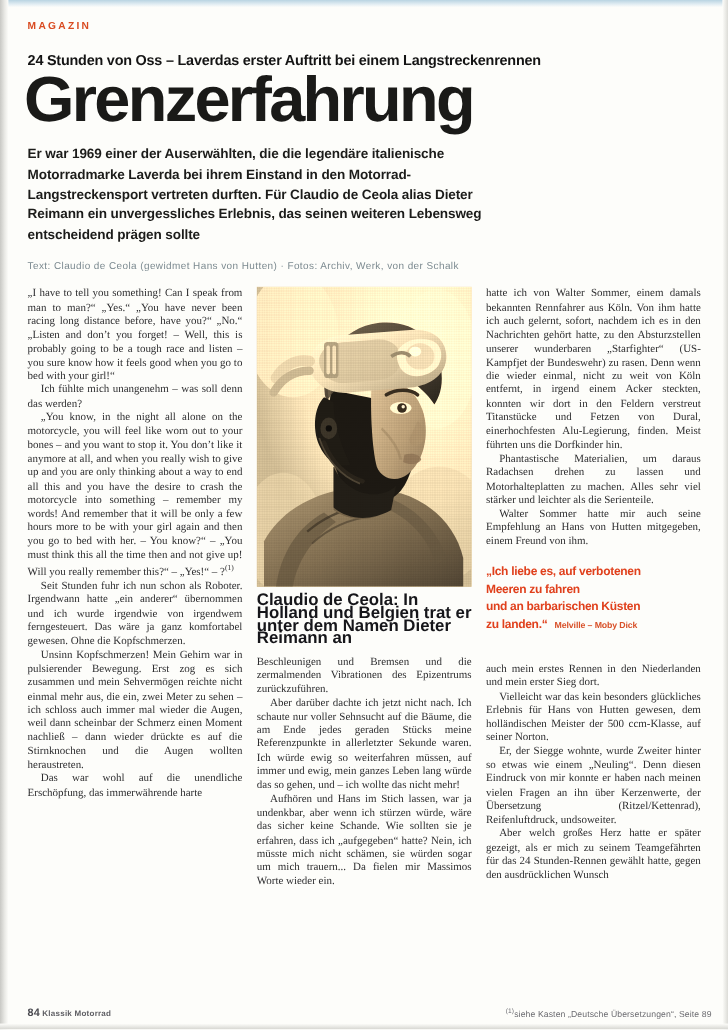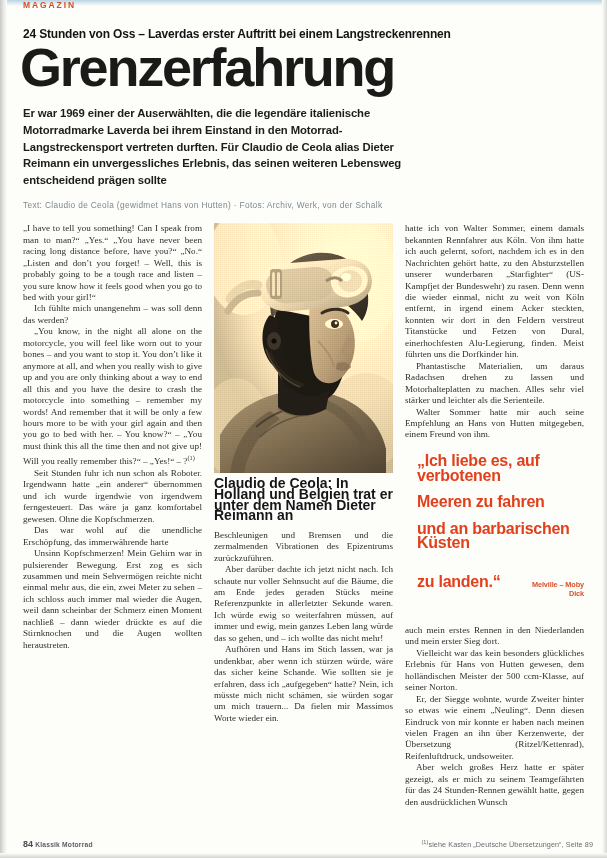--- a/index.html
+++ b/index.html
@@ -45,21 +45,21 @@
   #scan-edge-bottom {
     position: absolute;
     left: 0; bottom: 0;
     width: 607px; height: 5px;
     background: linear-gradient(to top, #d4d4cf 0%, #fdfdfa 100%);
   }
 
   #content {
     position: absolute;
     left: 23px;
-    top: 0;
+    top: 16px;
     width: 562px;
   }
 
   
   .kicker {
     font-family: "Liberation Sans", sans-serif;
     font-weight: bold;
     font-size: 8.5px;
     letter-spacing: 1.9px;
     color: #d94b21;
@@ -182,39 +182,39 @@
     margin: 5px 0 0 0;
   }
 
   
   .pullquote {
     margin: 13px 0 11px 0;
   }
   .pq-text {
     font-family: "Liberation Sans", sans-serif;
     font-weight: bold;
-    font-size: 16px;
+    font-size: 10px;
     line-height: 14.6px;
     color: #e0401c;
     letter-spacing: -0.25px;
-    margin: 12px;
+    margin: 0;
   }
   .pq-attr {
     font-family: "Liberation Sans", sans-serif;
     font-weight: bold;
     font-size: 7.3px;
     color: #d8512a;
     text-align: right;
     letter-spacing: -0.1px;
     margin: 2px 0 16px 0;
   }
   .pq-line {
     display: flex;
     align-items: baseline;
-    justify-content: space-between;
+    justify-content: flex-start;
     gap: 6px;
   }
   .pq-line .pq-text { white-space: nowrap; }
 
   
   #footer {
     position: absolute;
     left: 23px;
     right: 14px;
     bottom: 9px;
@@ -266,22 +266,22 @@
     <div class="standfirst">Er war 1969 einer der Auserwählten, die die legendäre italienische Motorradmarke Laverda bei ihrem Einstand in den Motorrad-Langstreckensport vertreten durften. Für Claudio de Ceola alias Dieter Reimann ein unvergessliches Erlebnis, das seinen weiteren Lebensweg entscheidend prägen sollte</div>
     <div class="credits">Text: Claudio de Ceola (gewidmet Hans von Hutten) · Fotos: Archiv, Werk, von der Schalk</div>
 
     <div id="columns">
 
       <div class="col">
         <p class="body-text">„I have to tell you something! Can I speak from man to man?“ „Yes.“ „You have never been racing long distance before, have you?“ „No.“ „Listen and don’t you forget! – Well, this is probably going to be a tough race and listen – you sure know how it feels good when you go to bed with your girl!“</p>
         <p class="body-text">Ich fühlte mich unangenehm – was soll denn das werden?</p>
         <p class="body-text"><span>„You know, in the night all alone on the motorcycle, you will feel like worn out to your bones – and you want to stop it. You don’t like it anymore at all, and when you really wish to give up and you are only thinking about a way to end all this and you have the desire to crash the motorcycle into something – remember my words! And remember that it will be only a few hours more to be with your girl again and then you go to bed with her. – You know?“ – „You must think this all the time then and not give up! Will you really remember this?“ – „Yes!“ – ?</span><span class="sup">(1)</span></p>
         <p class="body-text">Seit Stunden fuhr ich nun schon als Roboter. Irgendwann hatte „ein anderer“ übernommen und ich wurde irgendwie von irgendwem ferngesteuert. Das wäre ja ganz komfortabel gewesen. Ohne die Kopfschmerzen.</p>
+        <p class="body-text">Unsinn Kopfschmerzen! Mein Gehirn war in pulsierender Bewegung. Erst zog es sich zusammen und mein Sehvermögen reichte nicht einmal mehr aus, die ein, zwei Meter zu sehen – ich schloss auch immer mal wieder die Augen, weil dann scheinbar der Schmerz einen Moment nachließ – dann wieder drückte es auf die Stirnknochen und die Augen wollten heraustreten.</p>
         <p class="body-text">Das war wohl auf die unendliche Erschöpfung, das immerwährende harte</p>
-        <p class="body-text">Unsinn Kopfschmerzen! Mein Gehirn war in pulsierender Bewegung. Erst zog es sich zusammen und mein Sehvermögen reichte nicht einmal mehr aus, die ein, zwei Meter zu sehen – ich schloss auch immer mal wieder die Augen, weil dann scheinbar der Schmerz einen Moment nachließ – dann wieder drückte es auf die Stirnknochen und die Augen wollten heraustreten.</p>
       </div>
 
       <div class="col">
         <figure class="figure">
           <div class="photo">
             <div class="photo-bg"></div>
             <svg viewBox="0 0 179 250" width="179" height="250">
               <defs>
                 <linearGradient id="helmG" x1="0" y1="0" x2="1" y2="1">
                   <stop offset="0%" stop-color="#6d5f4c"></stop>

